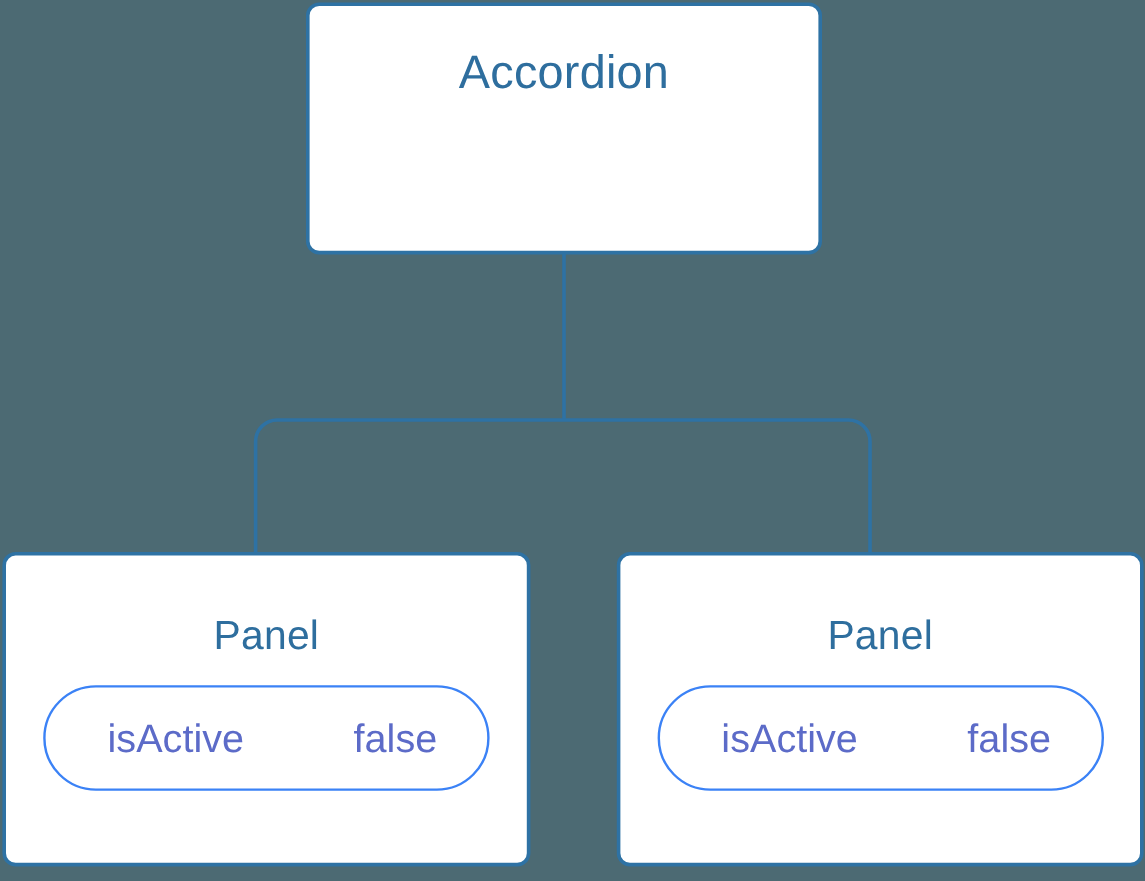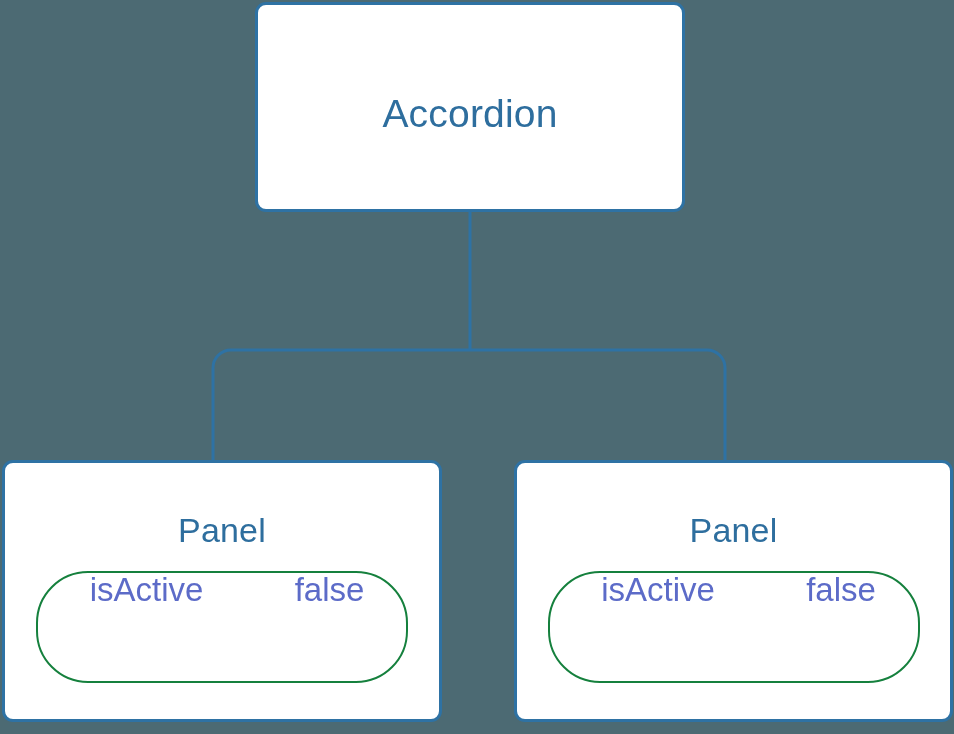--- a/index.html
+++ b/index.html
@@ -49,21 +49,21 @@
   
   #node-accordion {
     left: 255px;
     top: 2px;
     width: 430px;
     height: 210px;
   }
   #node-accordion .node-title {
     font-size: 39px;
     line-height: 1;
-    margin-top: 89px;
+    margin-top: 36px;
   }
 
   
   .panel-node {
     top: 460px;
     height: 262px;
   }
   #node-panel-0 {
     left: 2px;
     width: 440px;
@@ -79,23 +79,23 @@
   }
 
   
   .prop-pill-wrap {
     display: flex;
     justify-content: center;
     margin-top: 24px;
   }
   .prop-pill {
     display: flex;
-    align-items: flex-start;
-    height: 112px;
-    border: 2px solid #15803d;
+    align-items: center;
+    height: 88px;
+    border: 2px solid #3b82f6;
     border-radius: 52px;
     background: #ffffff;
     box-sizing: border-box;
     overflow: hidden;
   }
   .prop-cell {
     display: flex;
     align-items: center;
     justify-content: center;
     color: #5c6bc8;

